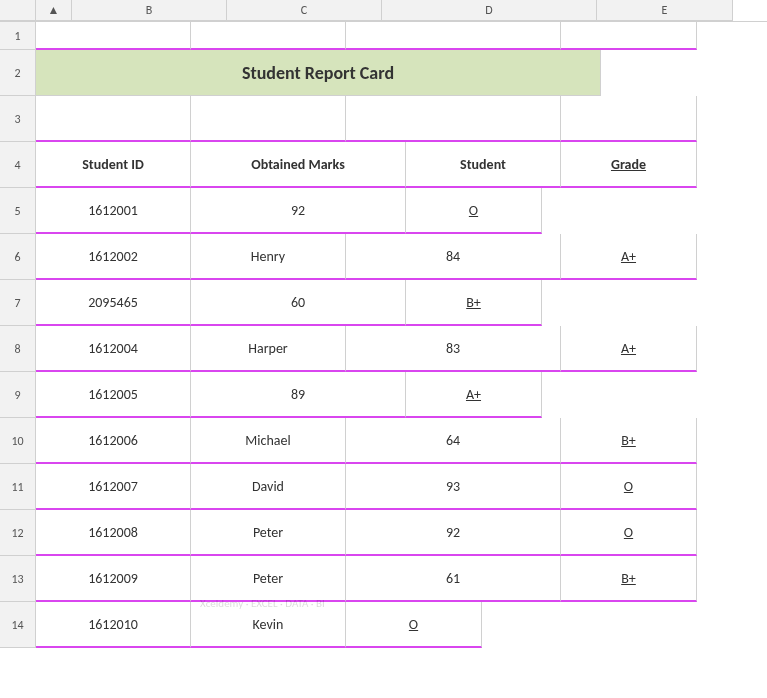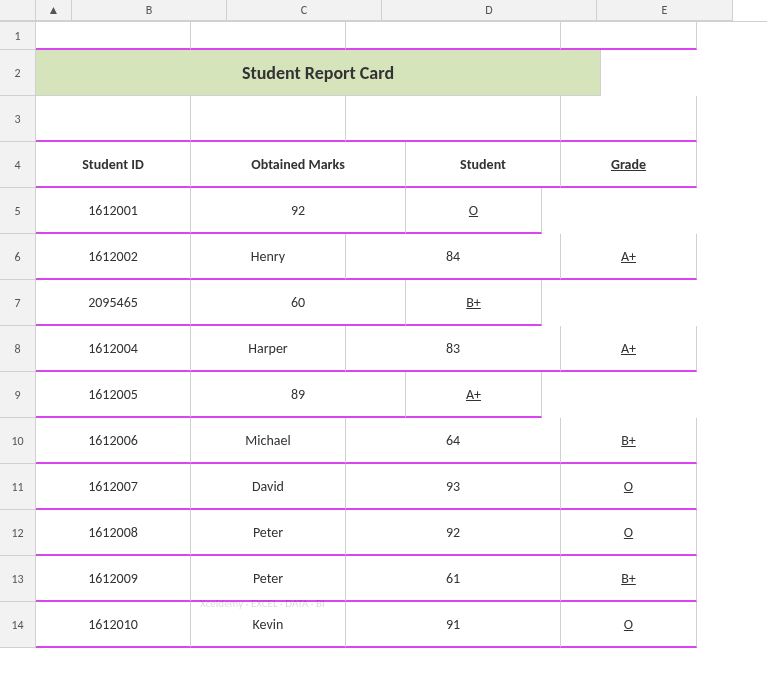--- a/index.html
+++ b/index.html
@@ -287,21 +287,20 @@
       <div class="data-row">
         <div class="cell cell-b">1612009</div>
         <div class="cell cell-c">Peter</div>
         <div class="cell cell-d">61</div>
         <div class="cell cell-e">B+</div>
       </div>
 
       <div class="data-row">
         <div class="cell cell-b">1612010</div>
         <div class="cell cell-c">Kevin</div>
-        <div class="cell cell-d">91</div>
         <div class="cell cell-e">O</div>
       </div>
 
     </div>
   </div>
 
   <div class="watermark">Xceldemy · EXCEL · DATA · BI</div>
 </div>
 
 </body></html>

